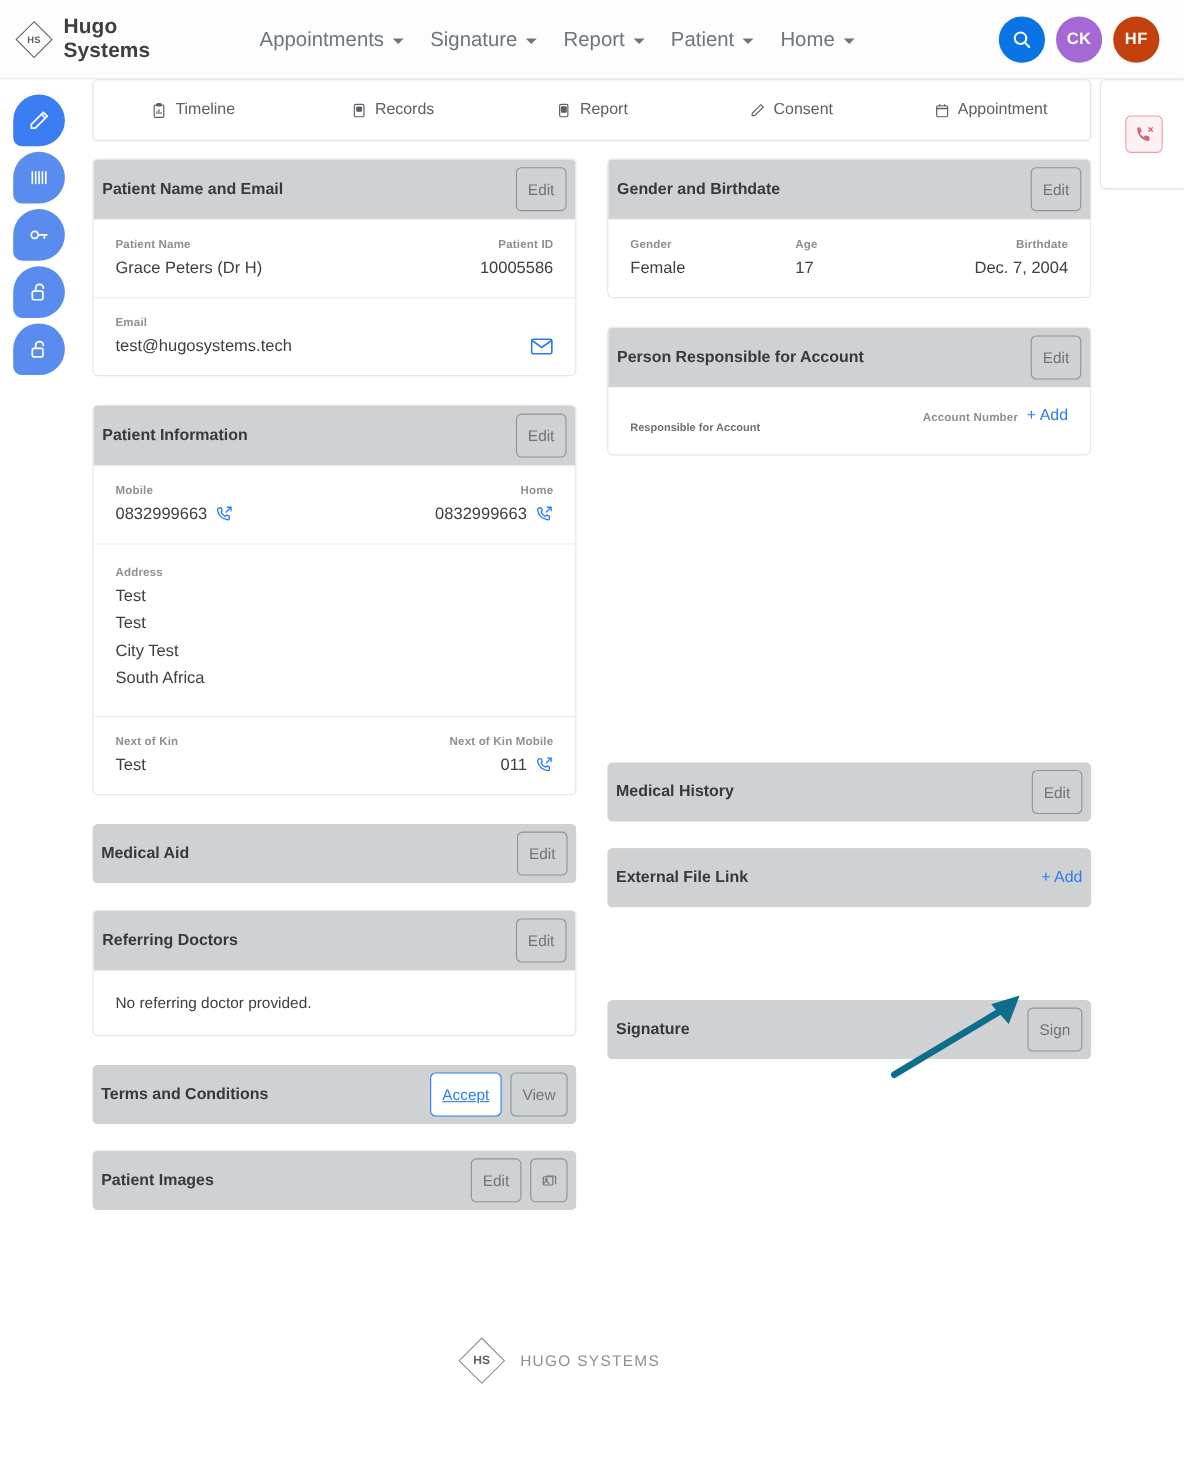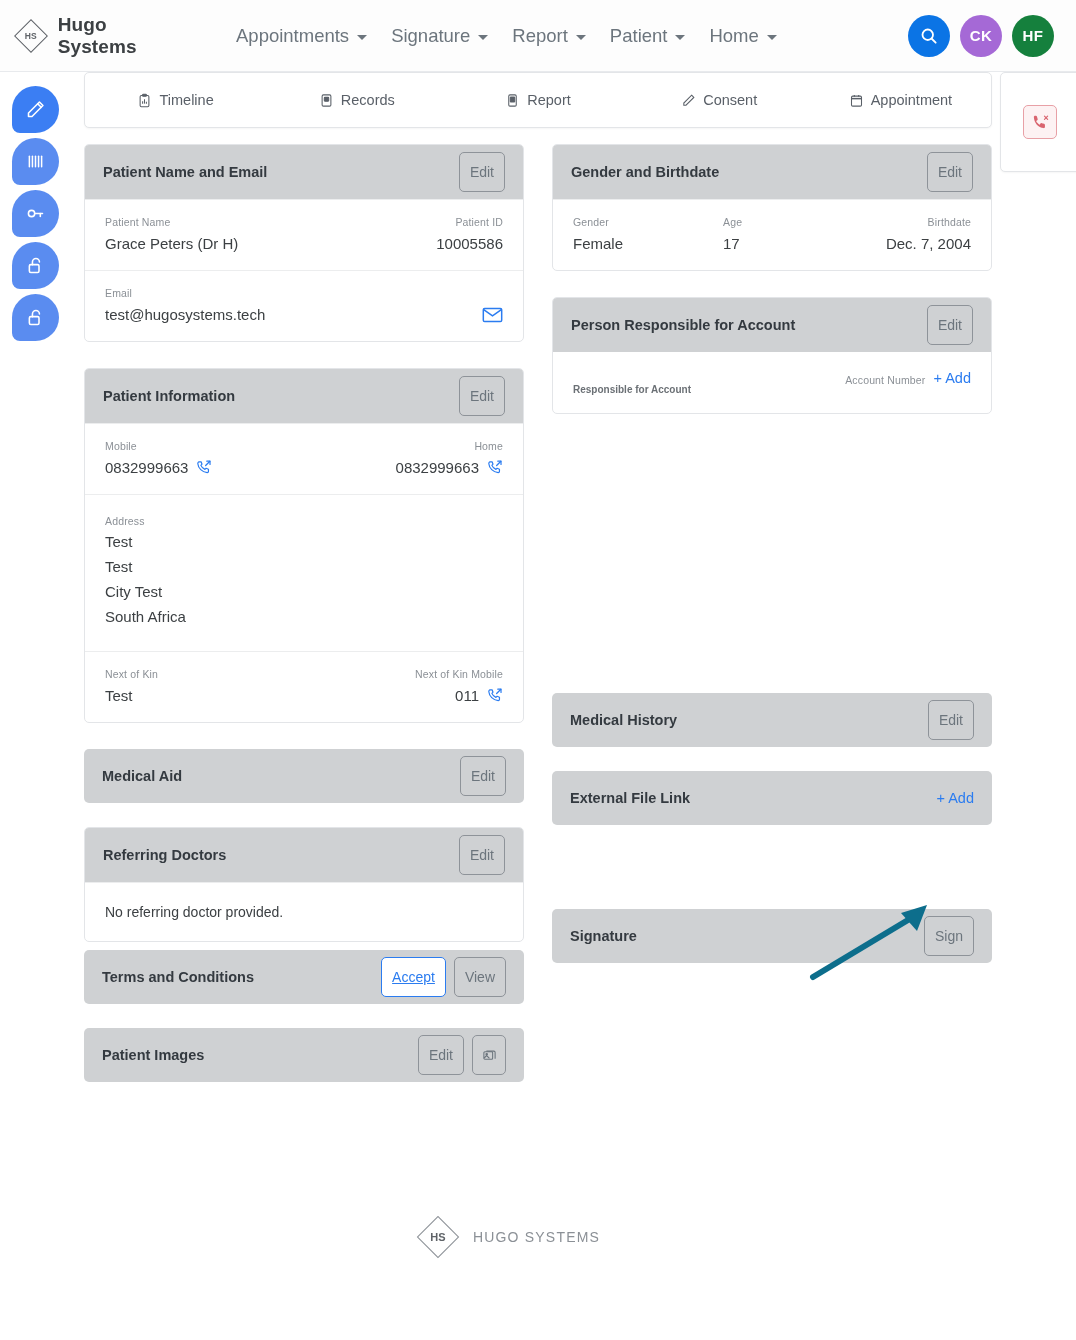--- a/index.html
+++ b/index.html
@@ -54,21 +54,21 @@
 
   .nav-right { margin-left: auto; display: flex; align-items: center; gap: 10px; }
   .circ {
     width: 42px; height: 42px; border-radius: 50%;
     display: flex; align-items: center; justify-content: center;
     color: #fff; font-size: 15px; font-weight: bold; letter-spacing: .4px;
     cursor: pointer; flex: none;
   }
   .circ.search { background: #0b74e5; }
   .circ.ck { background: #a569d6; }
-  .circ.hf { background: #15803d; }
+  .circ.hf { background: #c2410c; }
 
   
   .rail {
     position: absolute; left: 12px; top: 86px;
     display: flex; flex-direction: column; gap: 5px;
     z-index: 5;
   }
   .rail-btn {
     width: 47px; height: 47px;
     border-radius: 50% 50% 50% 8px;
@@ -130,21 +130,21 @@
     border: 1px solid #e3e5e8;
     border-radius: 5px;
     margin-bottom: 26px;
     overflow: hidden;
   }
   .card.flat { border: none; }
   .card-head {
     background: #cfd1d3;
     min-height: 54px;
     display: flex; align-items: center; justify-content: space-between;
-    padding: 0 18px;
+    padding: 0 8px;
   }
   .card-title { font-size: 14.5px; font-weight: bold; color: #343a40; }
   .head-actions { display: flex; gap: 8px; align-items: center; }
   .btn-outline {
     min-width: 46px; height: 40px;
     border: 1px solid #8e9399;
     border-radius: 5px;
     background: transparent;
     color: #6c757d;
     font-size: 14px;
@@ -162,21 +162,21 @@
 
   .row {
     padding: 16px 20px 18px 20px;
     border-top: 1px solid #ecedee;
   }
   .row:first-of-type { border-top: none; }
   .pair { display: flex; justify-content: space-between; align-items: flex-end; }
   .fld { display: flex; flex-direction: column; }
   .fld.right { align-items: flex-end; text-align: right; }
   .lbl {
-    font-size: 10.5px; font-weight: normal; color: #8b9096;
+    font-size: 10.5px; font-weight: bold; color: #8b9096;
     letter-spacing: .15px; margin-bottom: 7px;
   }
   .val { font-size: 15px; color: #3c4043; display: flex; align-items: center; gap: 7px; }
   .addr-line { font-size: 15px; color: #3c4043; line-height: 25px; }
   .note { font-size: 14px; color: #3c4043; }
 
   .resp-row { padding: 18px 20px 18px 20px; display: flex; justify-content: space-between; align-items: flex-start; }
   .resp-lbl { font-size: 10px; font-weight: bold; color: #6b7075; margin-top: 14px; }
   .resp-right { display: flex; flex-direction: row; align-items: flex-end; gap: 8px; }
 
@@ -457,21 +457,21 @@
         </div>
       </div>
 
       <div class="card flat" style="margin-bottom:24px;">
         <div class="card-head">
           <span class="card-title">Medical Aid</span>
           <button class="btn-outline">Edit</button>
         </div>
       </div>
 
-      <div class="card" style="margin-bottom:8px;">
+      <div class="card" style="margin-bottom:26px;">
         <div class="card-head">
           <span class="card-title">Referring Doctors</span>
           <button class="btn-outline">Edit</button>
         </div>
         <div class="row" style="padding:20px;">
           <span class="note">No referring doctor provided.</span>
         </div>
       </div>
 
       <div class="card flat" style="margin-bottom:24px;">

